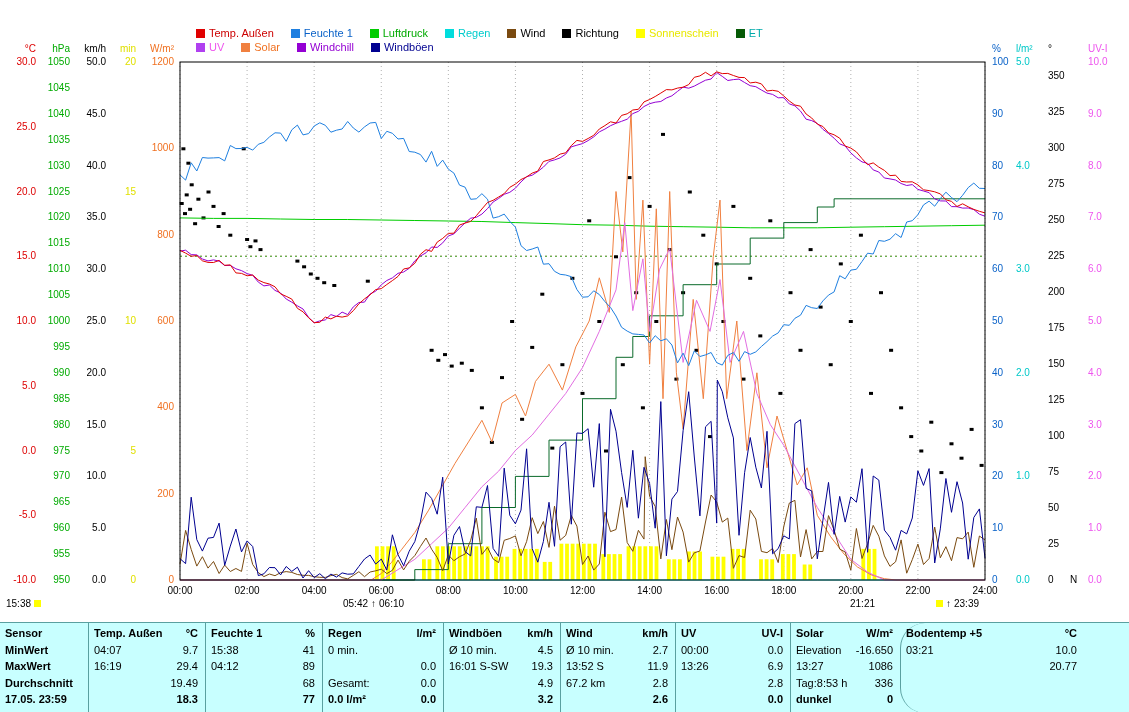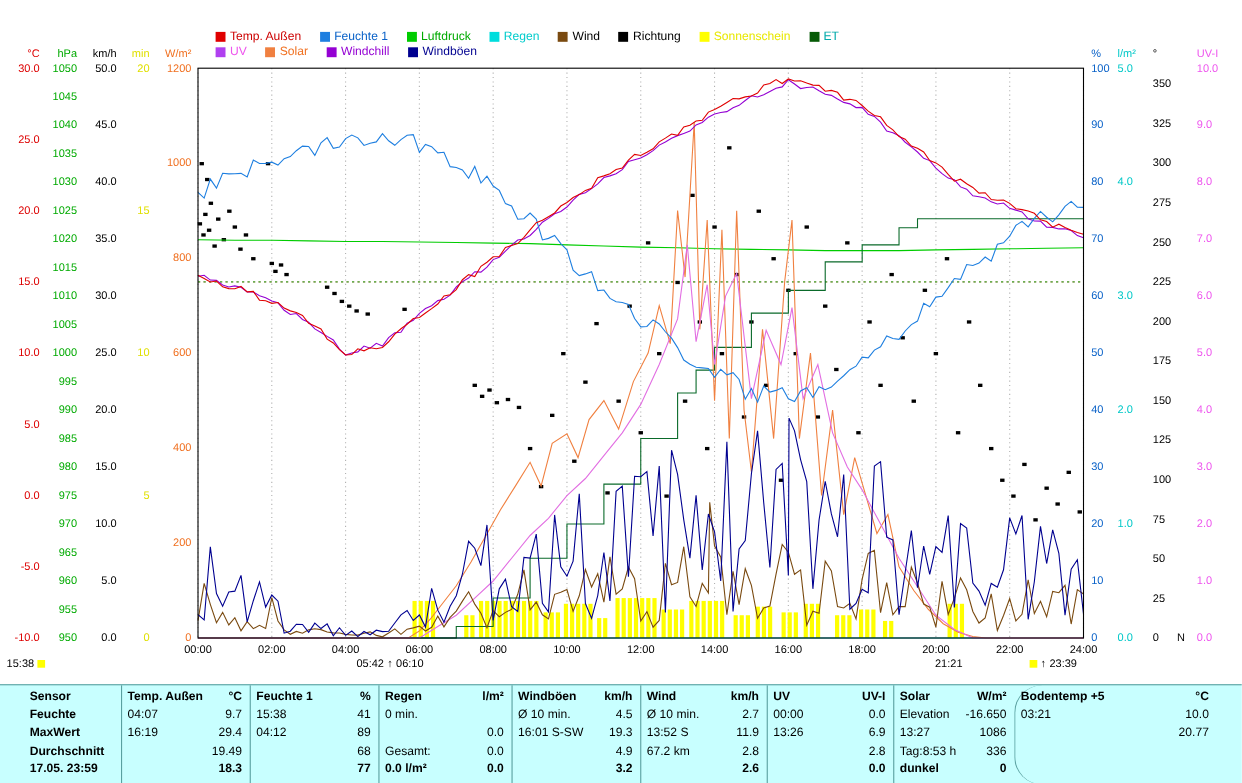--- a/index.html
+++ b/index.html
@@ -11,21 +11,21 @@
   .litem{display:flex;align-items:center;white-space:nowrap;}
   .lbox{width:9px;height:9px;display:inline-block;margin-right:4px;}
   #chart-svg{position:absolute;top:28px;left:0;}
   #footer{position:absolute;top:598px;left:0;width:100%;height:14px;font-size:10px;}
   .fitem{position:absolute;display:flex;align-items:center;gap:3px;white-space:nowrap;}
   .sq{width:7px;height:7px;background:#ffff00;display:inline-block;}
   .arrow{font-size:10px;}
   #table{position:absolute;top:622px;left:0;width:1129px;height:90px;background:#c8ffff;
          display:flex;font-size:11px;border-top:1px solid #5aa0a0;}
   .tcol{box-sizing:border-box;padding:2px 7px 0 5px;border-left:1px solid #5aa0a0;}
-  .tcol:first-child{border-left:none;margin-left:22px;}
+  .tcol:first-child{border-left:none;}
   .trow{display:flex;justify-content:space-between;gap:6px;height:16.5px;line-height:16px;white-space:nowrap;}
   .b{font-weight:bold;}
 </style>
 </head>
 <body>
 
 <div class="screen">
   <div id="legend">
       <div class="lrow">
         <span class="litem">
@@ -431,41 +431,41 @@
         <text x="1088" y="451.4" text-anchor="start" font-size="10" fill="#ee55ee">2.0</text>
         <text x="1088" y="503.2" text-anchor="start" font-size="10" fill="#ee55ee">1.0</text>
         <text x="1088" y="555.0" text-anchor="start" font-size="10" fill="#ee55ee">0.0</text>
       </g>
     </svg>
   <div id="footer">
     <div class="fitem" style="left:6px">
       <span>15:38</span>
       <span class="sq"></span>
     </div>
-    <div class="fitem" style="left:324px">
+    <div class="fitem" style="left:343px">
       <span>05:42</span>
       <span class="arrow">↑</span>
       <span>06:10</span>
     </div>
     <div class="fitem" style="left:850px">
       <span>21:21</span>
     </div>
     <div class="fitem" style="left:936px">
       <span class="sq"></span>
       <span class="arrow">↑</span>
       <span>23:39</span>
     </div>
   </div>
   <div id="table">
       <div class="tcol" style="width: 88px;">
         <div class="trow b">
           <span>Sensor</span>
         </div>
         <div class="trow b">
-          <span>Feuchte</span>
+          <span>MinWert</span>
         </div>
         <div class="trow b">
           <span>MaxWert</span>
         </div>
         <div class="trow b">
           <span>Durchschnitt</span>
         </div>
         <div class="trow b">
           <span>17.05. 23:59</span>
         </div>

